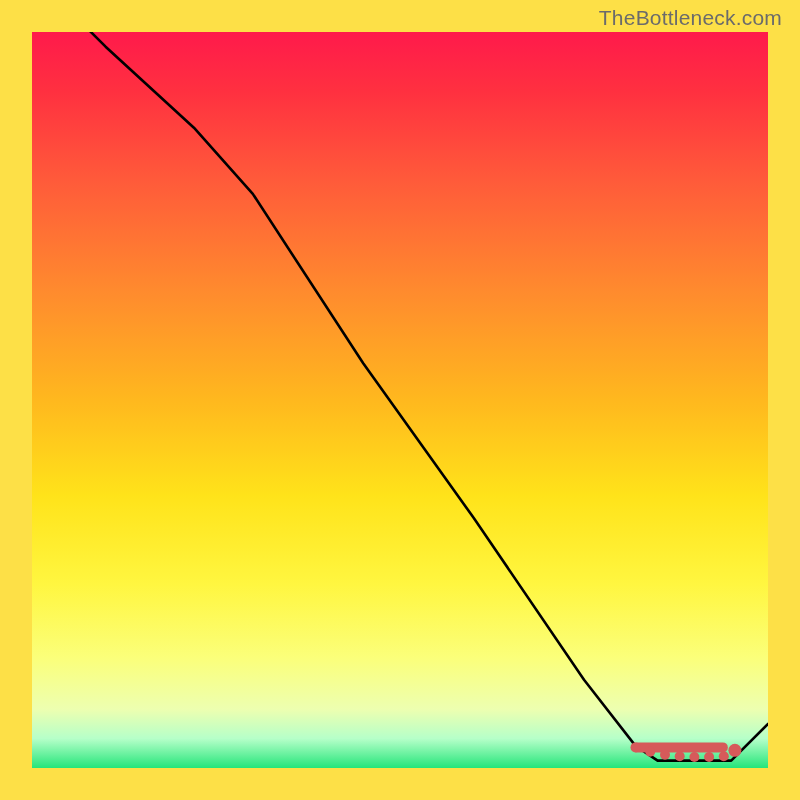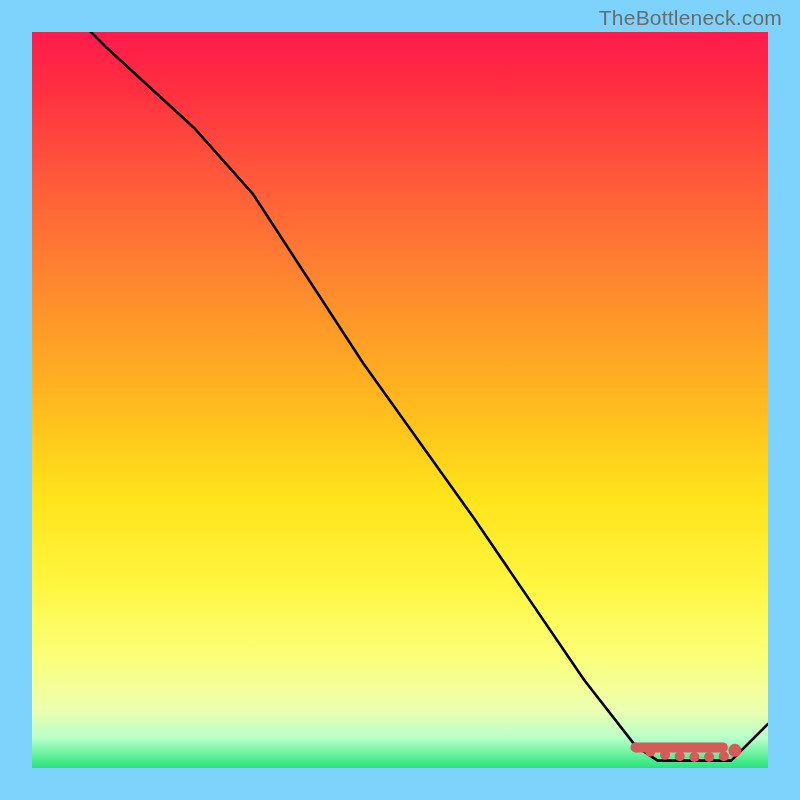--- a/index.html
+++ b/index.html
@@ -8,21 +8,21 @@
     width: 800px;
     height: 800px;
     background: #000;
     font-family: Arial, Helvetica, sans-serif;
     overflow: hidden;
   }
   .frame {
     position: relative;
     width: 800px;
     height: 800px;
-    background: #7dd3fc;
+    background: #fde047;
   }
   .plot-area {
     position: absolute;
     left: 32px;
     top: 32px;
     width: 736px;
     height: 736px;
     background: linear-gradient(to bottom,
       #ff1a4b 0%,
       #ff3040 8%,

